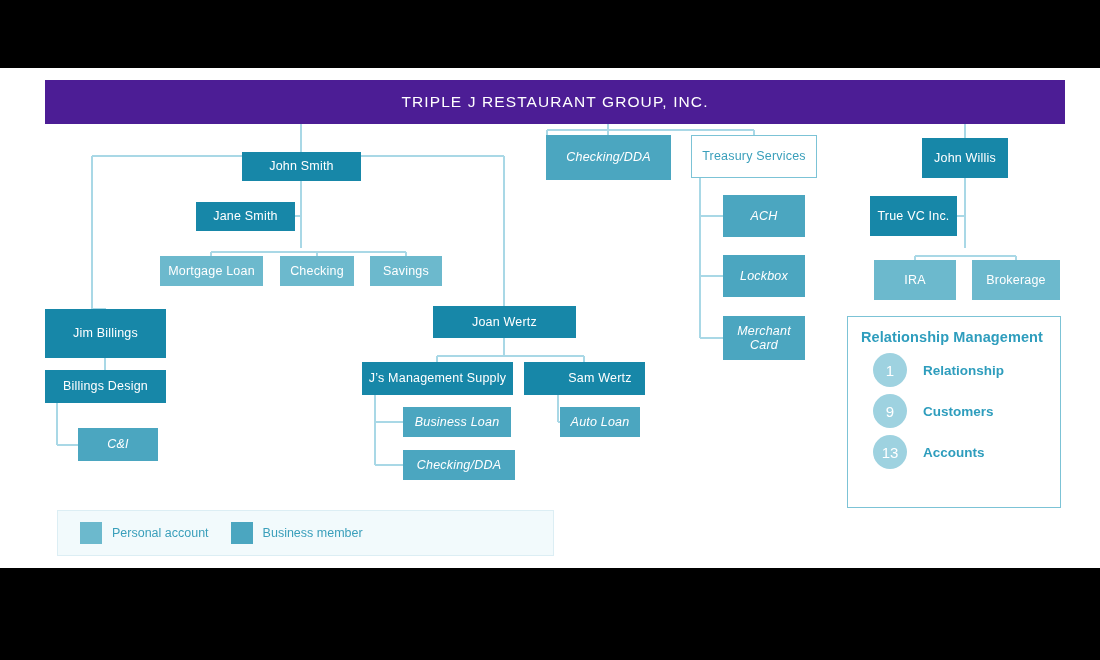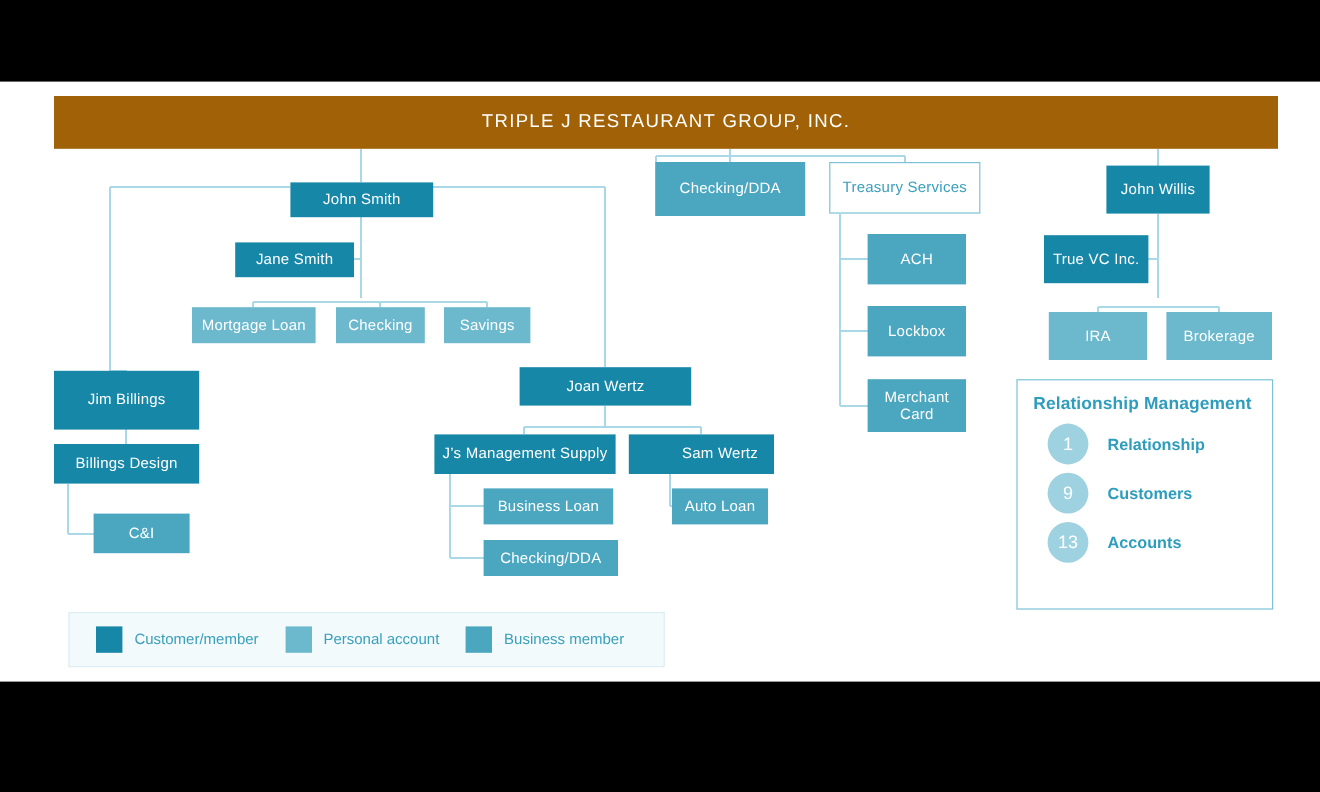--- a/index.html
+++ b/index.html
@@ -50,34 +50,34 @@
     align-items: center;
     justify-content: center;
     text-align: center;
     color: #ffffff;
     font-size: 12.5px;
     line-height: 1.15;
     letter-spacing: 0.2px;
     padding: 2px 4px;
   }
   .node.dark   { background: #1787a8; }
-  .node.mid    { background: #4ba6c0; }
+  .node.mid    { background: #4ba6c0; font-style: italic; }
   .node.light  { background: #6cb9cd; }
   .node.outline {
     background: #ffffff;
     border: 1.5px solid #7cc3d6;
     color: #3a9fbb;
   }
   .title-bar {
     position: absolute;
     left: 45px;
     top: 12px;
     width: 1020px;
     height: 44px;
-    background: #a16207;
+    background: #4c1d95;
     color: #ffffff;
     display: flex;
     align-items: center;
     justify-content: center;
     font-size: 15.5px;
     letter-spacing: 1.1px;
   }
   
   #rm-panel {
     position: absolute;
@@ -289,24 +289,20 @@
         </div>
 
         <div class="rm-row">
           <div class="rm-bubble">13</div>
           <div class="rm-label">Accounts</div>
         </div>
       </div>
 
       <div id="legend">
         <div class="legend-item">
-          <div class="legend-swatch dark"></div>
-          <div class="legend-text">Customer/member</div>
-        </div>
-        <div class="legend-item">
           <div class="legend-swatch light"></div>
           <div class="legend-text">Personal account</div>
         </div>
         <div class="legend-item">
           <div class="legend-swatch mid"></div>
           <div class="legend-text">Business member</div>
         </div>
       </div>
 
     </div>

